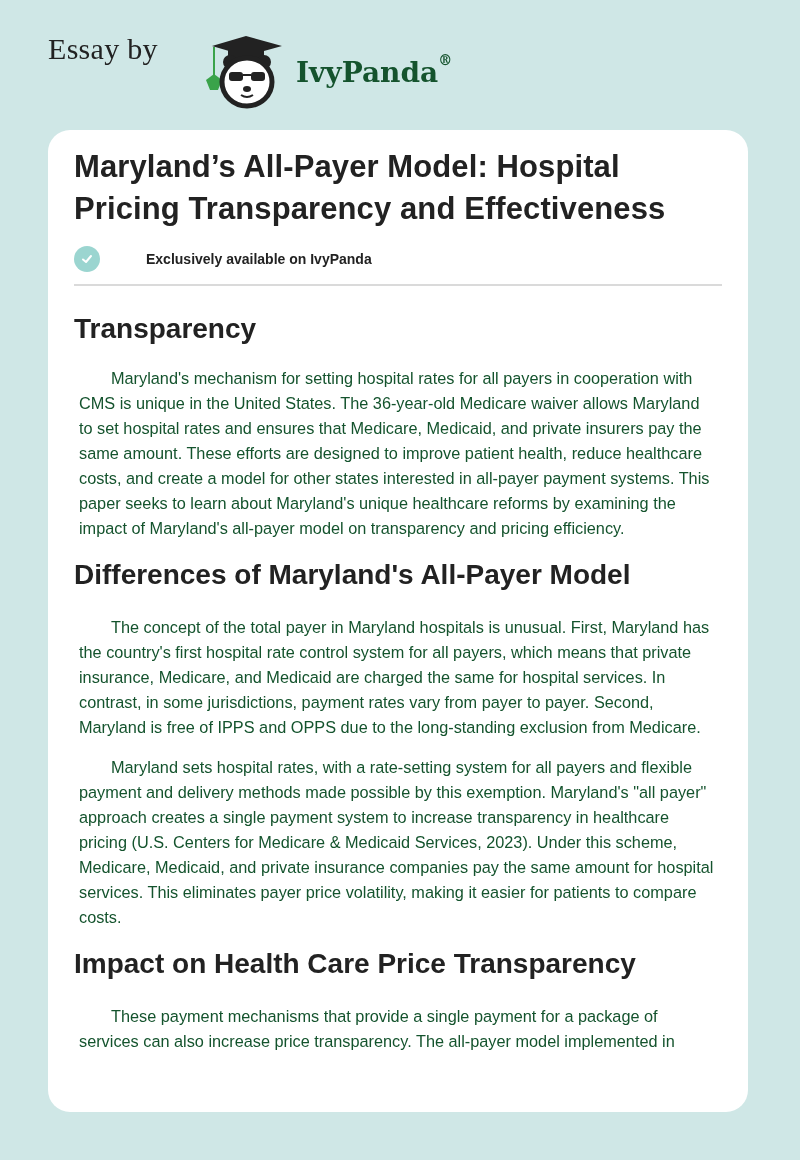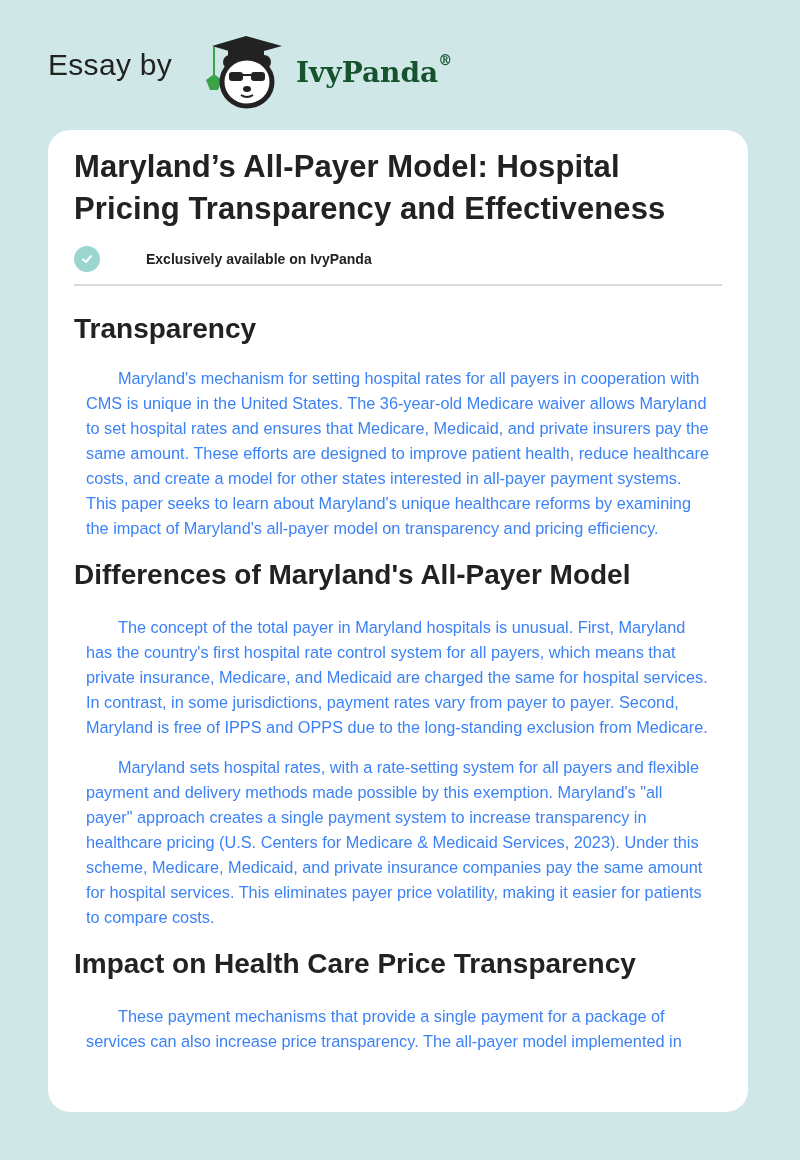--- a/index.html
+++ b/index.html
@@ -8,22 +8,22 @@
     background: #cfe7e6;
     font-family: "Liberation Sans", sans-serif;
     color: #222;
     position: relative;
     overflow: hidden;
   }
   .header {
     position: absolute; left: 0; top: 0; width: 800px; height: 130px;
   }
   .essay-by {
-    position: absolute; left: 48px; top: 48px;
-    font-family: Liberation Sans, sans-serif;
+    position: absolute; left: 48px; top: 32px;
+    font-family: Liberation Serif, serif;
     font-size: 30px; color: #222; letter-spacing: 0.3px;
   }
   .logo {
     position: absolute; left: 200px; top: 34px; width: 92px; height: 76px;
   }
   .brand {
     position: absolute; left: 296px; top: 56px;
     font-family: "DejaVu Serif", serif; font-weight: bold;
     font-size: 28px; color: #14532d;
   }
@@ -46,21 +46,21 @@
     width: 26px; height: 26px; border-radius: 50%; background: #9bd5d0;
     display: flex; align-items: center; justify-content: center; margin-right: 5px;
   }
   .exclusive-text { font-size: 14px; font-weight: bold; color: #222; }
   .divider { height: 2px; background: #dadada; margin-top: 12px; }
   h2 {
     margin: 0; font-size: 28px; font-weight: bold; color: #222;
     line-height: 36px;
   }
   p {
-    margin: 12px; font-size: 16.3px; line-height: 25px; color: #3b82f6;
+    margin: 5px; font-size: 16.3px; line-height: 25px; color: #14532d;
     text-indent: 32px;
   }
   .h-intro { margin-top: 25px; }
   .p-intro { margin-top: 19px; }
   .h-diff { margin-top: 16px; }
   .p-diff1 { margin-top: 22px; }
   .p-diff2 { margin-top: 15px; }
   .h-impact { margin-top: 16px; }
   .p-impact { margin-top: 22px; }
 </style>

